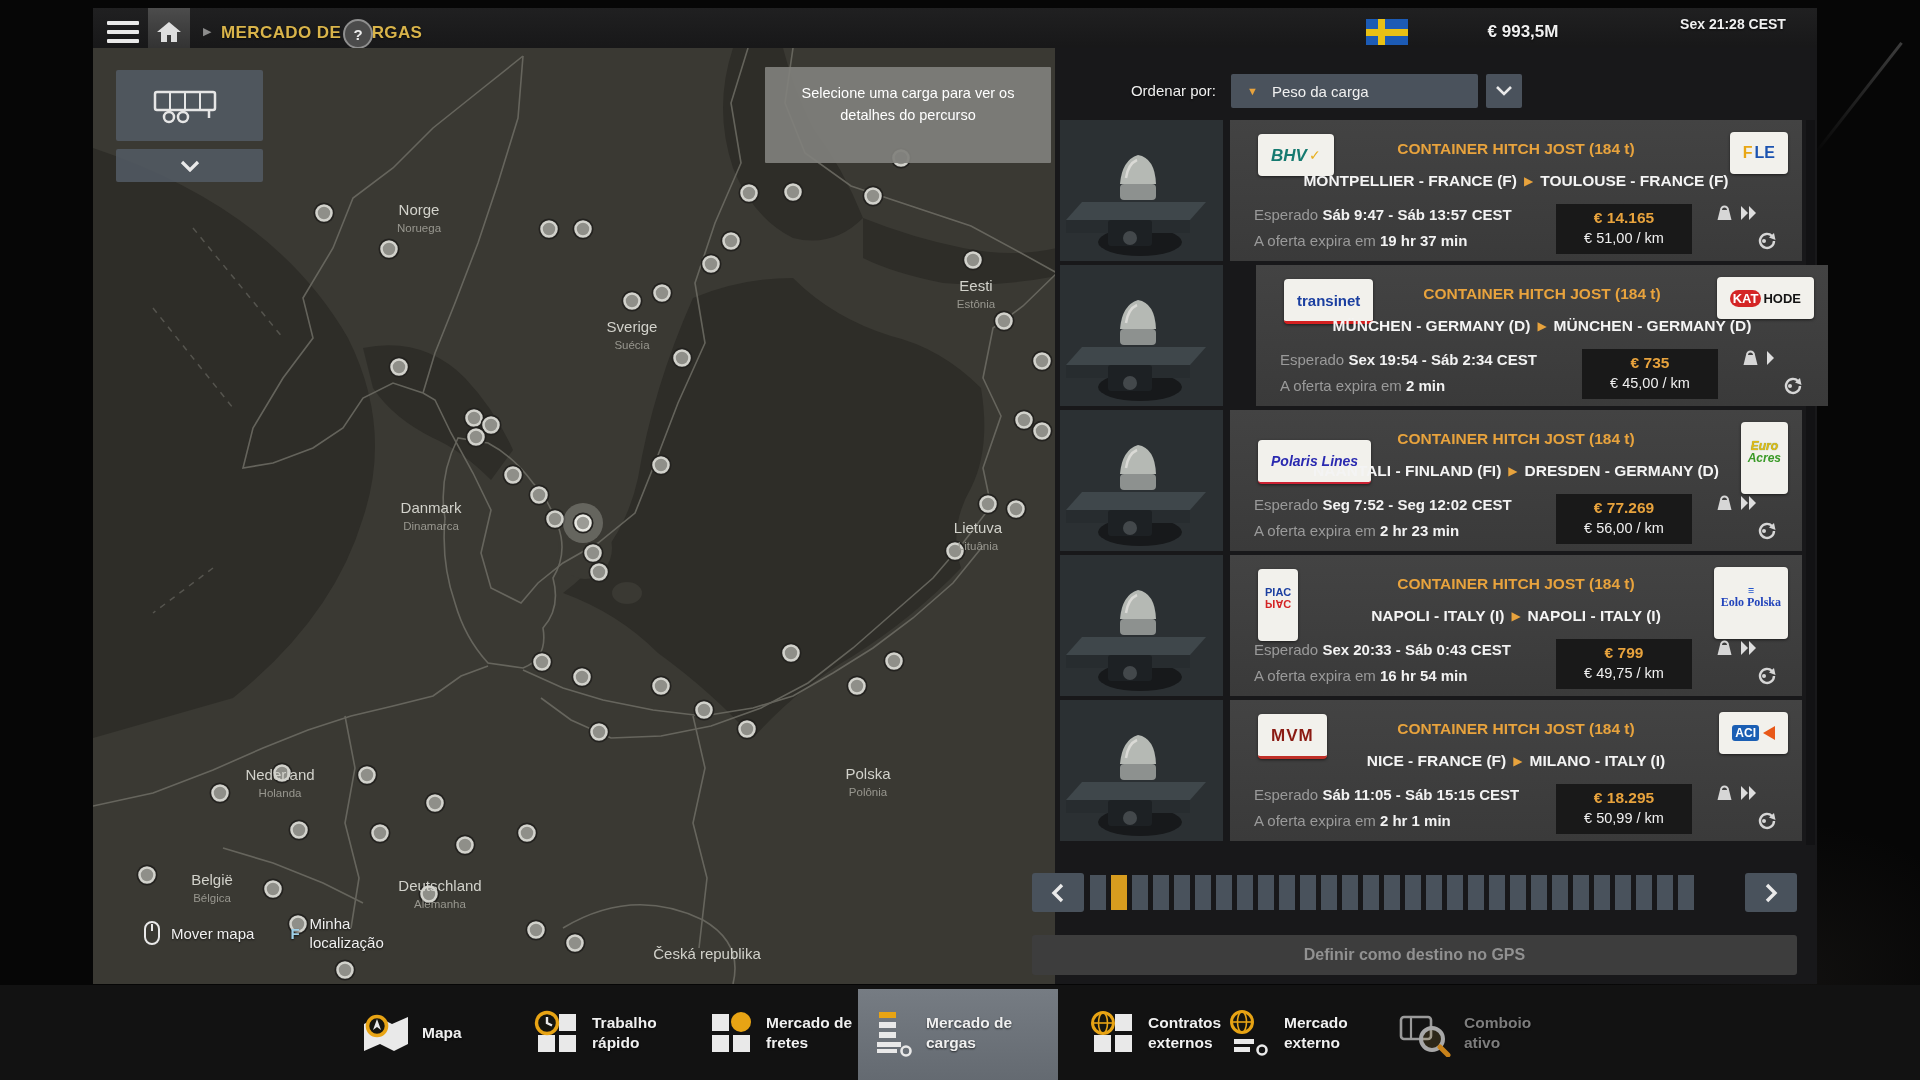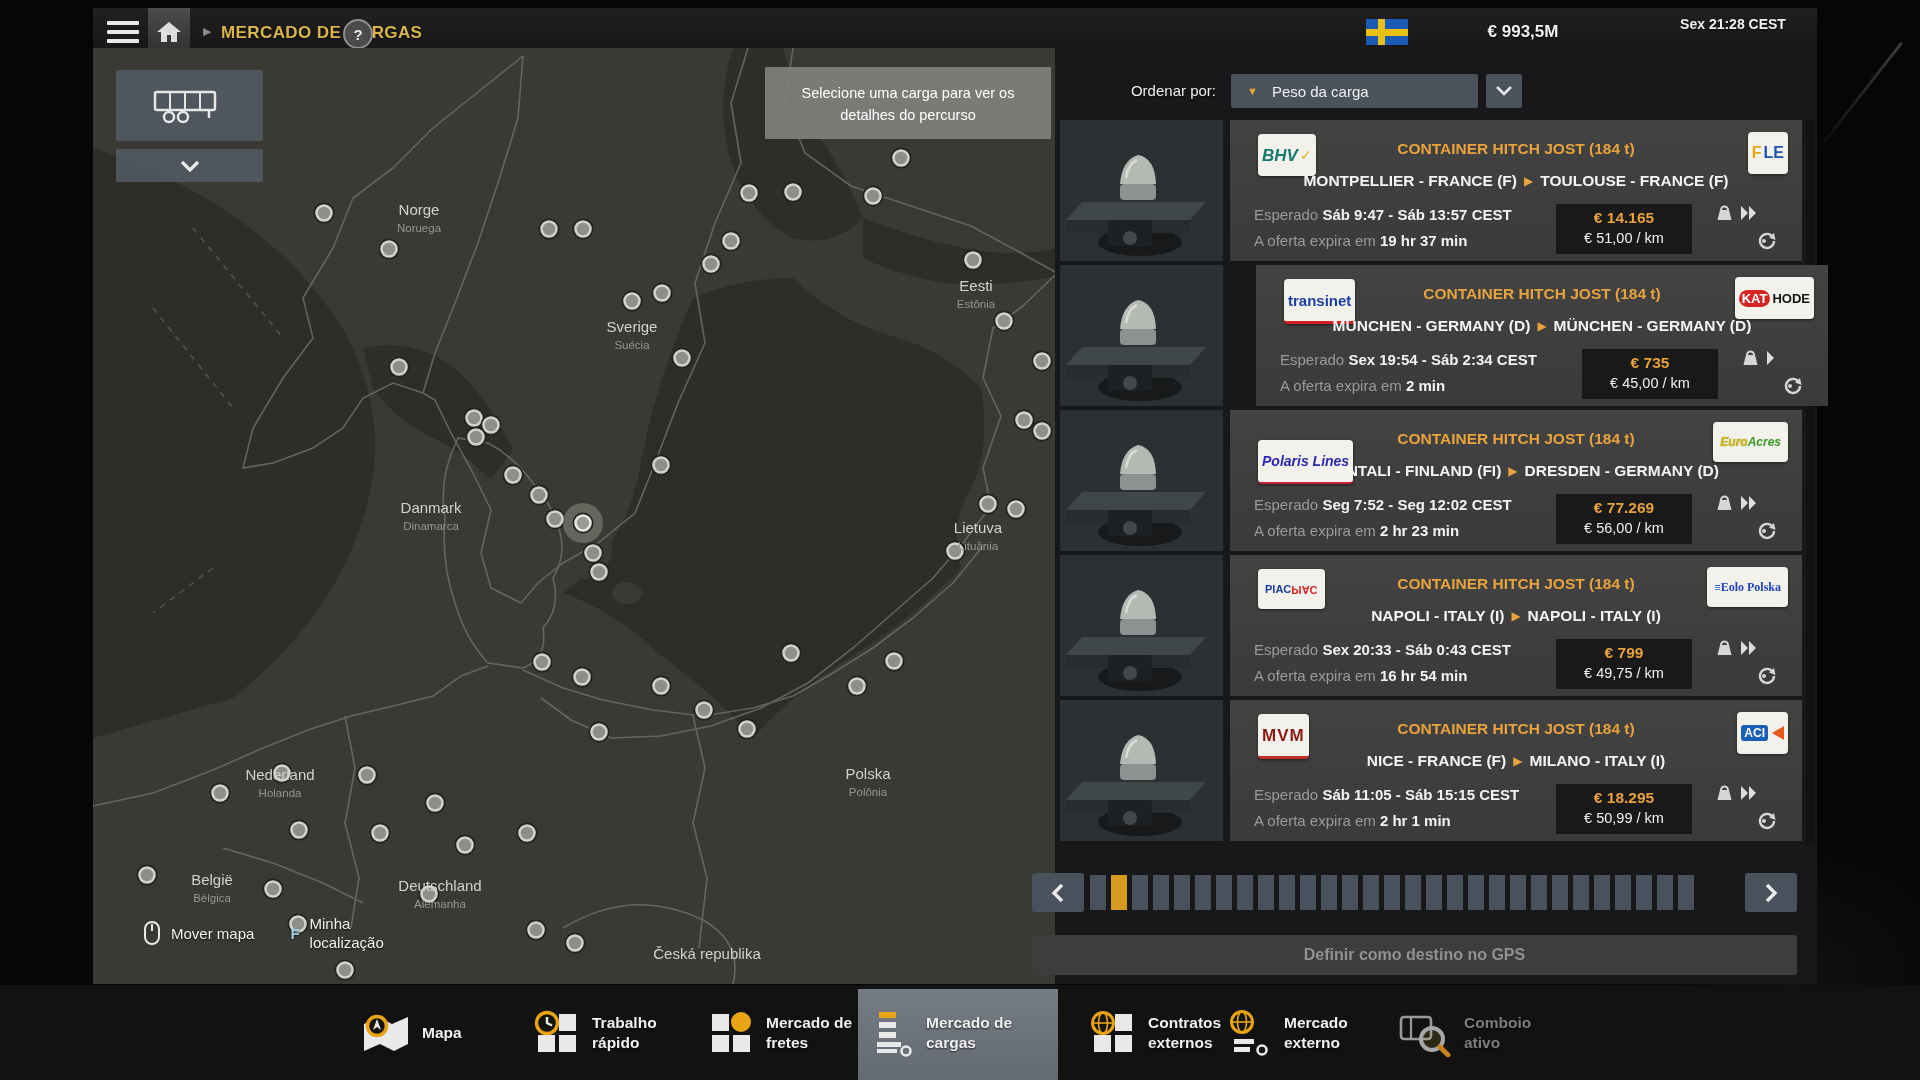--- a/index.html
+++ b/index.html
@@ -25,21 +25,21 @@
   #money{left:1330px;top:14px;width:200px;text-align:center;font-size:17px;font-weight:bold;}
   #clock{left:1530px;top:8px;width:220px;text-align:center;font-size:14px;font-weight:bold;}
 
   
   #map{left:93px;top:48px;width:964px;height:936px;background:#3a3933;}
   #map svg{display:block;}
   #trailer-btn{left:23px;top:22px;width:147px;height:71px;background:rgba(82,90,99,.88);border-radius:2px;
     display:flex;align-items:center;justify-content:center;cursor:pointer;}
   #trailer-collapse{left:23px;top:101px;width:147px;height:33px;background:rgba(82,90,99,.88);border-radius:2px;
     display:flex;align-items:center;justify-content:center;cursor:pointer;}
-  #map-tooltip{left:672px;top:19px;width:286px;height:72px;background:rgba(128,128,124,.92);color:#fff;
+  #map-tooltip{left:672px;top:19px;width:286px;height:96px;background:rgba(128,128,124,.92);color:#fff;
     font-size:14.5px;text-align:center;line-height:22px;padding:15px 20px 0;box-sizing:border-box;border-radius:1px;}
   #map-controls{left:50px;top:866px;display:flex;align-items:center;gap:10px;font-size:15px;}
   #key-f{color:#9fd0e8;font-weight:bold;margin-left:26px;}
   #loc-label{width:112px;line-height:19px;}
 
   
   #rpanel{left:1055px;top:48px;width:762px;height:936px;background:#18181a;}
   #right-rail{left:1806px;top:120px;width:9px;height:725px;background:#121214;}
 
   #sort-label{left:1080px;top:74px;width:136px;height:34px;line-height:34px;text-align:right;font-size:15px;}
@@ -63,32 +63,32 @@
   .card .l1{position:absolute;left:24px;top:86px;font-size:15px;color:#9a9a9a;white-space:nowrap;}
   .card .l2{position:absolute;left:24px;top:112px;font-size:15px;color:#9a9a9a;white-space:nowrap;}
   .card b{color:#f2f2f2;}
   .card .pricebox{position:absolute;left:326px;top:84px;width:136px;height:50px;background:#191919;text-align:center;}
   .card .price{color:#e8a33d;font-weight:bold;font-size:15.5px;margin-top:5px;}
   .card .perkm{color:#f0f0f0;font-size:14.5px;margin-top:3px;}
   .card .ic1{position:absolute;left:486px;top:84px;display:flex;gap:7px;align-items:center;}
   .card .ic2{position:absolute;left:528px;top:112px;}
 
   
-  .logo{background:#f2f1ec;border-radius:4px;padding:3px 4px;display:flex;align-items:center;gap:2px;
+  .logo{background:#f2f1ec;border-radius:4px;padding:3px 13px;display:flex;align-items:center;gap:2px;
     font-weight:bold;box-shadow:0 1px 3px rgba(0,0,0,.55);line-height:1;}
   .logo-bhv{font-style:italic;font-size:17px;color:#157a70;}
   .logo-bhv .chk{color:#e8b020;font-size:14px;}
   .logo-fle{font-size:16px;}
   .logo-fle .f{color:#e8a614;}.logo-fle .le{color:#1c53b0;}
   .logo-transinet{font-size:15px;color:#1b3fa0;border-bottom:3px solid #d42020;text-transform:lowercase;}
   .logo-kathode{font-size:13px;}
   .logo-kathode .kat{background:#d42525;color:#fff;border-radius:9px;padding:2px 3px;}
   .logo-kathode .hode{color:#141414;}
   .logo-polaris{font-size:14px;font-style:italic;color:#2a2ab0;border-bottom:2px solid #cc2233;margin-top:16px;}
-  .logo-col{flex-direction:row;gap:0;padding:2px 7px;}
+  .logo-col{flex-direction:column;gap:0;padding:18px 7px;}
   .logo-euroacres{font-style:italic;font-size:12px;}
   .logo-euroacres .e1{color:#e3b814;text-shadow:0 0 1px #3a8a20;}
   .logo-euroacres .e2{color:#3a9a28;}
   .logo-piac{font-size:11px;}
   .logo-piac .p1{color:#1b3fa0;}
   .logo-piac .p2{color:#d42525;transform:scaleY(-1);display:block;}
   .logo-eolo{font-family:"Liberation Serif","DejaVu Serif",serif;font-size:12px;color:#2244bb;}
   .logo-eolo .stack{font-size:11px;color:#2255cc;}
   .logo-mvm{font-size:17px;color:#8a1a12;border-bottom:3px solid #c03028;letter-spacing:1px;}
   .logo-aci{font-size:12px;}

